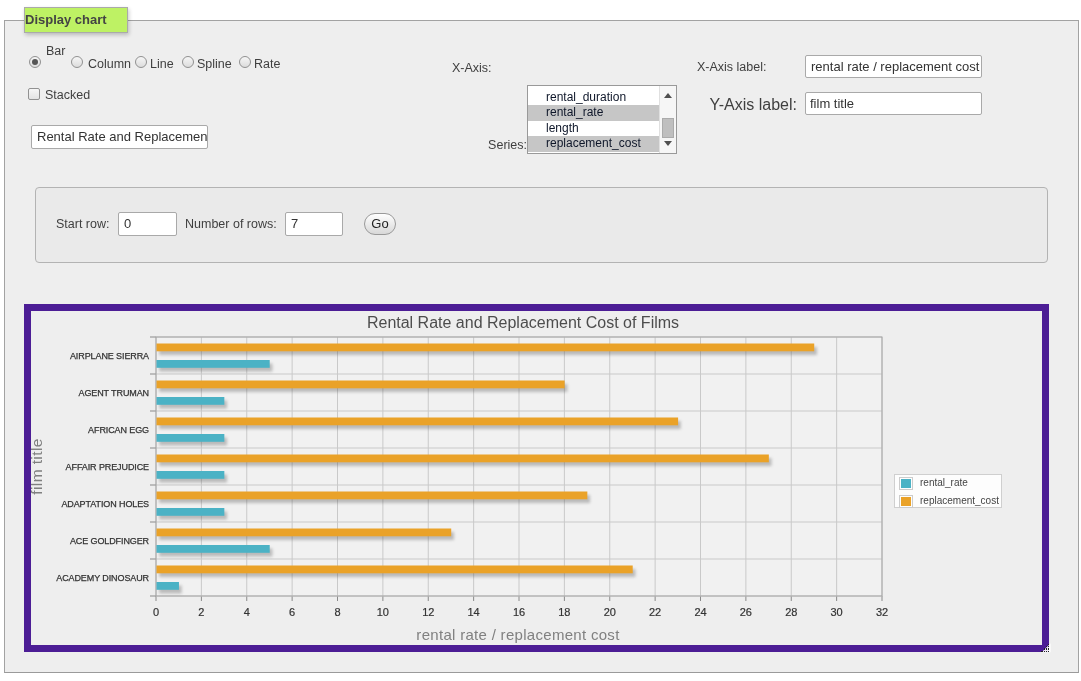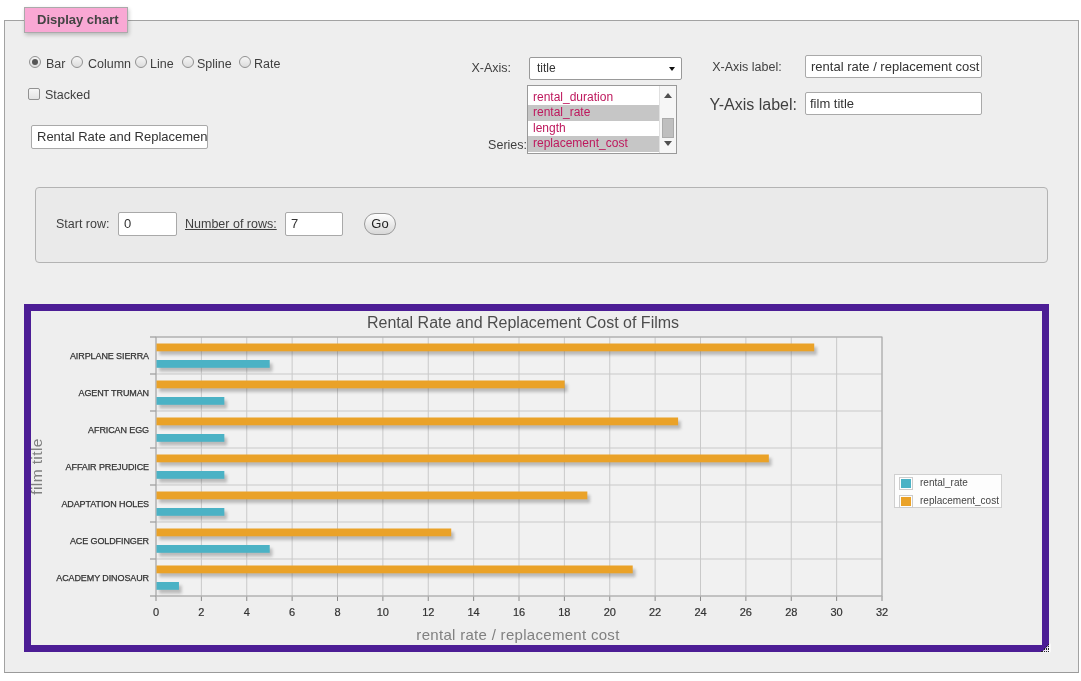--- a/index.html
+++ b/index.html
@@ -1,87 +1,86 @@
 <!DOCTYPE html>
 <html><head>
 <meta charset="utf-8">
 <style>
 * { box-sizing: border-box; margin:0; padding:0; }
 html,body { width:1081px; height:681px; background:#ffffff; font-family:"Liberation Sans", sans-serif; }
 #wrap { position:relative; width:1081px; height:681px; overflow:hidden; }
 .lbl { position:absolute; font-size:12.5px; color:#3f3f3f; white-space:nowrap; }
 .fs-outer { position:absolute; left:4px; top:20px; width:1075px; height:653px; background:#eeeeee; border:1px solid #a2a2a2; border-bottom-color:#9a9a9a; }
-.fs-legend { position:absolute; left:24px; top:7px; width:104px; height:26px; background:#f9a8d4; border:1px solid #aaa; box-shadow:1px 2px 4px rgba(0,0,0,0.22); font-size:13px; font-weight:bold; color:#444; line-height:24px; padding-left:12px; }
+.fs-legend { position:absolute; left:24px; top:7px; width:104px; height:26px; background:#bef264; border:1px solid #aaa; box-shadow:1px 2px 4px rgba(0,0,0,0.22); font-size:13px; font-weight:bold; color:#444; line-height:24px; }
 .radio { position:absolute; width:12px; height:12px; border:1px solid #919191; border-radius:50%; background:linear-gradient(#f6f6f6,#dcdcdc); }
 .radio.on::after { content:""; position:absolute; left:2px; top:2px; width:6px; height:6px; border-radius:50%; background:#555; }
 .cbox { position:absolute; width:12px; height:12px; border:1px solid #919191; border-radius:2px; background:linear-gradient(#f6f6f6,#e3e3e3); }
 .tin { position:absolute; background:#fff; border:1px solid #a9a9a9; border-radius:2px; font-size:13px; color:#333; padding:0 5px; overflow:hidden; white-space:nowrap; }
 .fs-inner { position:absolute; left:35px; top:187px; width:1013px; height:76px; background:#eaeaea; border:1px solid #b3b3b3; border-radius:4px; }
 #gobtn { position:absolute; left:364px; top:213px; width:32px; height:22px; border:1px solid #999; border-radius:11px; background:linear-gradient(#fefefe,#d8d8d8); font-size:13px; font-weight:normal; color:#222; text-align:center; line-height:20px; }
 .sel { position:absolute; left:529px; top:57px; width:153px; height:23px; background:#fff; border:1px solid #999; border-radius:2px; font-size:12px; color:#333; line-height:21px; padding-left:7px; }
 .sel .arr { position:absolute; right:6px; top:9px; width:0; height:0; border-left:3.5px solid transparent; border-right:3.5px solid transparent; border-top:4.5px solid #111; }
 #mlist { position:absolute; left:527px; top:85px; width:150px; height:69px; background:#fff; border:1px solid #999; }
-#mlist .it { position:absolute; left:0px; right:17px; height:15.5px; font-size:12px; color:#be185d; padding-left:5px; line-height:15.5px; white-space:nowrap; }
+#mlist .it { position:absolute; left:0px; right:17px; height:15.5px; font-size:12px; color:#0f172a; padding-left:18px; line-height:15.5px; white-space:nowrap; }
 #mlist .it.selx { background:#c6c6c6; }
 #sbar { position:absolute; right:0; top:0; width:17px; height:67px; background:#f6f6f6; border-left:1px solid #e0e0e0; }
 #sbar .thumb { position:absolute; left:2px; top:32px; width:12px; height:20px; background:#bfbfbf; border:1px solid #ababab; }
 #sbar .up { position:absolute; left:4px; top:7px; width:0; height:0; border-left:4px solid transparent; border-right:4px solid transparent; border-bottom:5px solid #505050; }
 #sbar .dn { position:absolute; left:4px; bottom:7px; width:0; height:0; border-left:4px solid transparent; border-right:4px solid transparent; border-top:5px solid #505050; }
 #chartbox { position:absolute; left:24px; top:304px; width:1025px; height:348px; border:7px solid #4c1d95; }
 #cleg { position:absolute; left:863px; top:163px; width:108px; height:34px; background:#fdfdfd; border:1px solid #cfcfcf; }
 #cleg .sw { position:absolute; left:4px; width:14px; height:13px; border:1px solid #ccc; padding:1px; background-clip:content-box !important; }
 #cleg .lt { position:absolute; left:25px; font-size:10px; color:#444; white-space:nowrap; }
 </style>
 </head>
 <body>
 <div id="wrap">
   <div class="fs-outer"></div>
   <div class="fs-legend">Display chart</div>
 
   <div class="radio on" style="left:29px; top:56px;"></div>
-  <div class="lbl" style="left:46px; top:57px;">Bar</div>
+  <div class="lbl" style="left:46px; top:44px;">Bar</div>
   <div class="radio" style="left:71px; top:56px;"></div>
   <div class="lbl" style="left:88px; top:57px;">Column</div>
   <div class="radio" style="left:135px; top:56px;"></div>
   <div class="lbl" style="left:150px; top:57px;">Line</div>
   <div class="radio" style="left:182px; top:56px;"></div>
   <div class="lbl" style="left:197px; top:57px;">Spline</div>
   <div class="radio" style="left:239px; top:56px;"></div>
   <div class="lbl" style="left:254px; top:57px;">Rate</div>
 
   <div class="cbox" style="left:28px; top:88px;"></div>
   <div class="lbl" style="left:45px; top:88px;">Stacked</div>
 
   <div class="tin" style="left:31px; top:125px; width:177px; height:24px; line-height:22px;">Rental Rate and Replacement Cost</div>
 
-  <div class="lbl" style="left:431px; top:61px; width:80px; text-align:right;">X-Axis:</div>
-  <div class="sel">title<span class="arr"></span></div>
+  <div class="lbl" style="left:452px; top:61px; width:80px; text-align:left;">X-Axis:</div>
 
   <div class="lbl" style="left:447px; top:138px; width:80px; text-align:right;">Series:</div>
   <div id="mlist">
     <div class="it" style="top:3.5px;">rental_duration</div>
     <div class="it selx" style="top:19px;">rental_rate</div>
     <div class="it" style="top:34.5px;">length</div>
     <div class="it selx" style="top:50px;">replacement_cost</div>
     <div id="sbar">
         <span class="up"></span>
         <span class="thumb"></span>
         <span class="dn"></span>
       </div>
   </div>
 
-  <div class="lbl" style="left:697px; top:60px; width:100px; text-align:center; font-size:12.5px;">X-Axis label:</div>
+  <div class="lbl" style="left:697px; top:60px; width:100px; text-align:left; font-size:12.5px;">X-Axis label:</div>
   <div class="tin" style="left:805px; top:55px; width:177px; height:23px; line-height:21px; padding:0 3px 0 5px;">rental rate / replacement cost</div>
   <div class="lbl" style="left:697px; top:96px; width:100px; text-align:right; font-size:16px;">Y-Axis label:</div>
   <div class="tin" style="left:805px; top:92px; width:177px; height:23px; line-height:21px; padding:0 4px;">film title</div>
 
   <div class="fs-inner"></div>
   <div class="lbl" style="left:56px; top:217px;">Start row:</div>
   <div class="tin" style="left:118px; top:212px; width:59px; height:24px; line-height:22px;">0</div>
-  <div class="lbl" style="left:185px; top:217px;text-decoration:underline;">Number of rows:</div>
+  <div class="lbl" style="left:185px; top:217px;">Number of rows:</div>
   <div class="tin" style="left:285px; top:212px; width:58px; height:24px; line-height:22px;">7</div>
   <div id="gobtn">Go</div>
 
   <div id="chartbox">
     <svg width="1023" height="346" viewBox="0 0 1023 346" xmlns="http://www.w3.org/2000/svg">
       <defs>
         <filter id="bsh" x="-30%" y="-60%" width="180%" height="260%">
           <feGaussianBlur stdDeviation="1.4"></feGaussianBlur>
         </filter>
       </defs>

